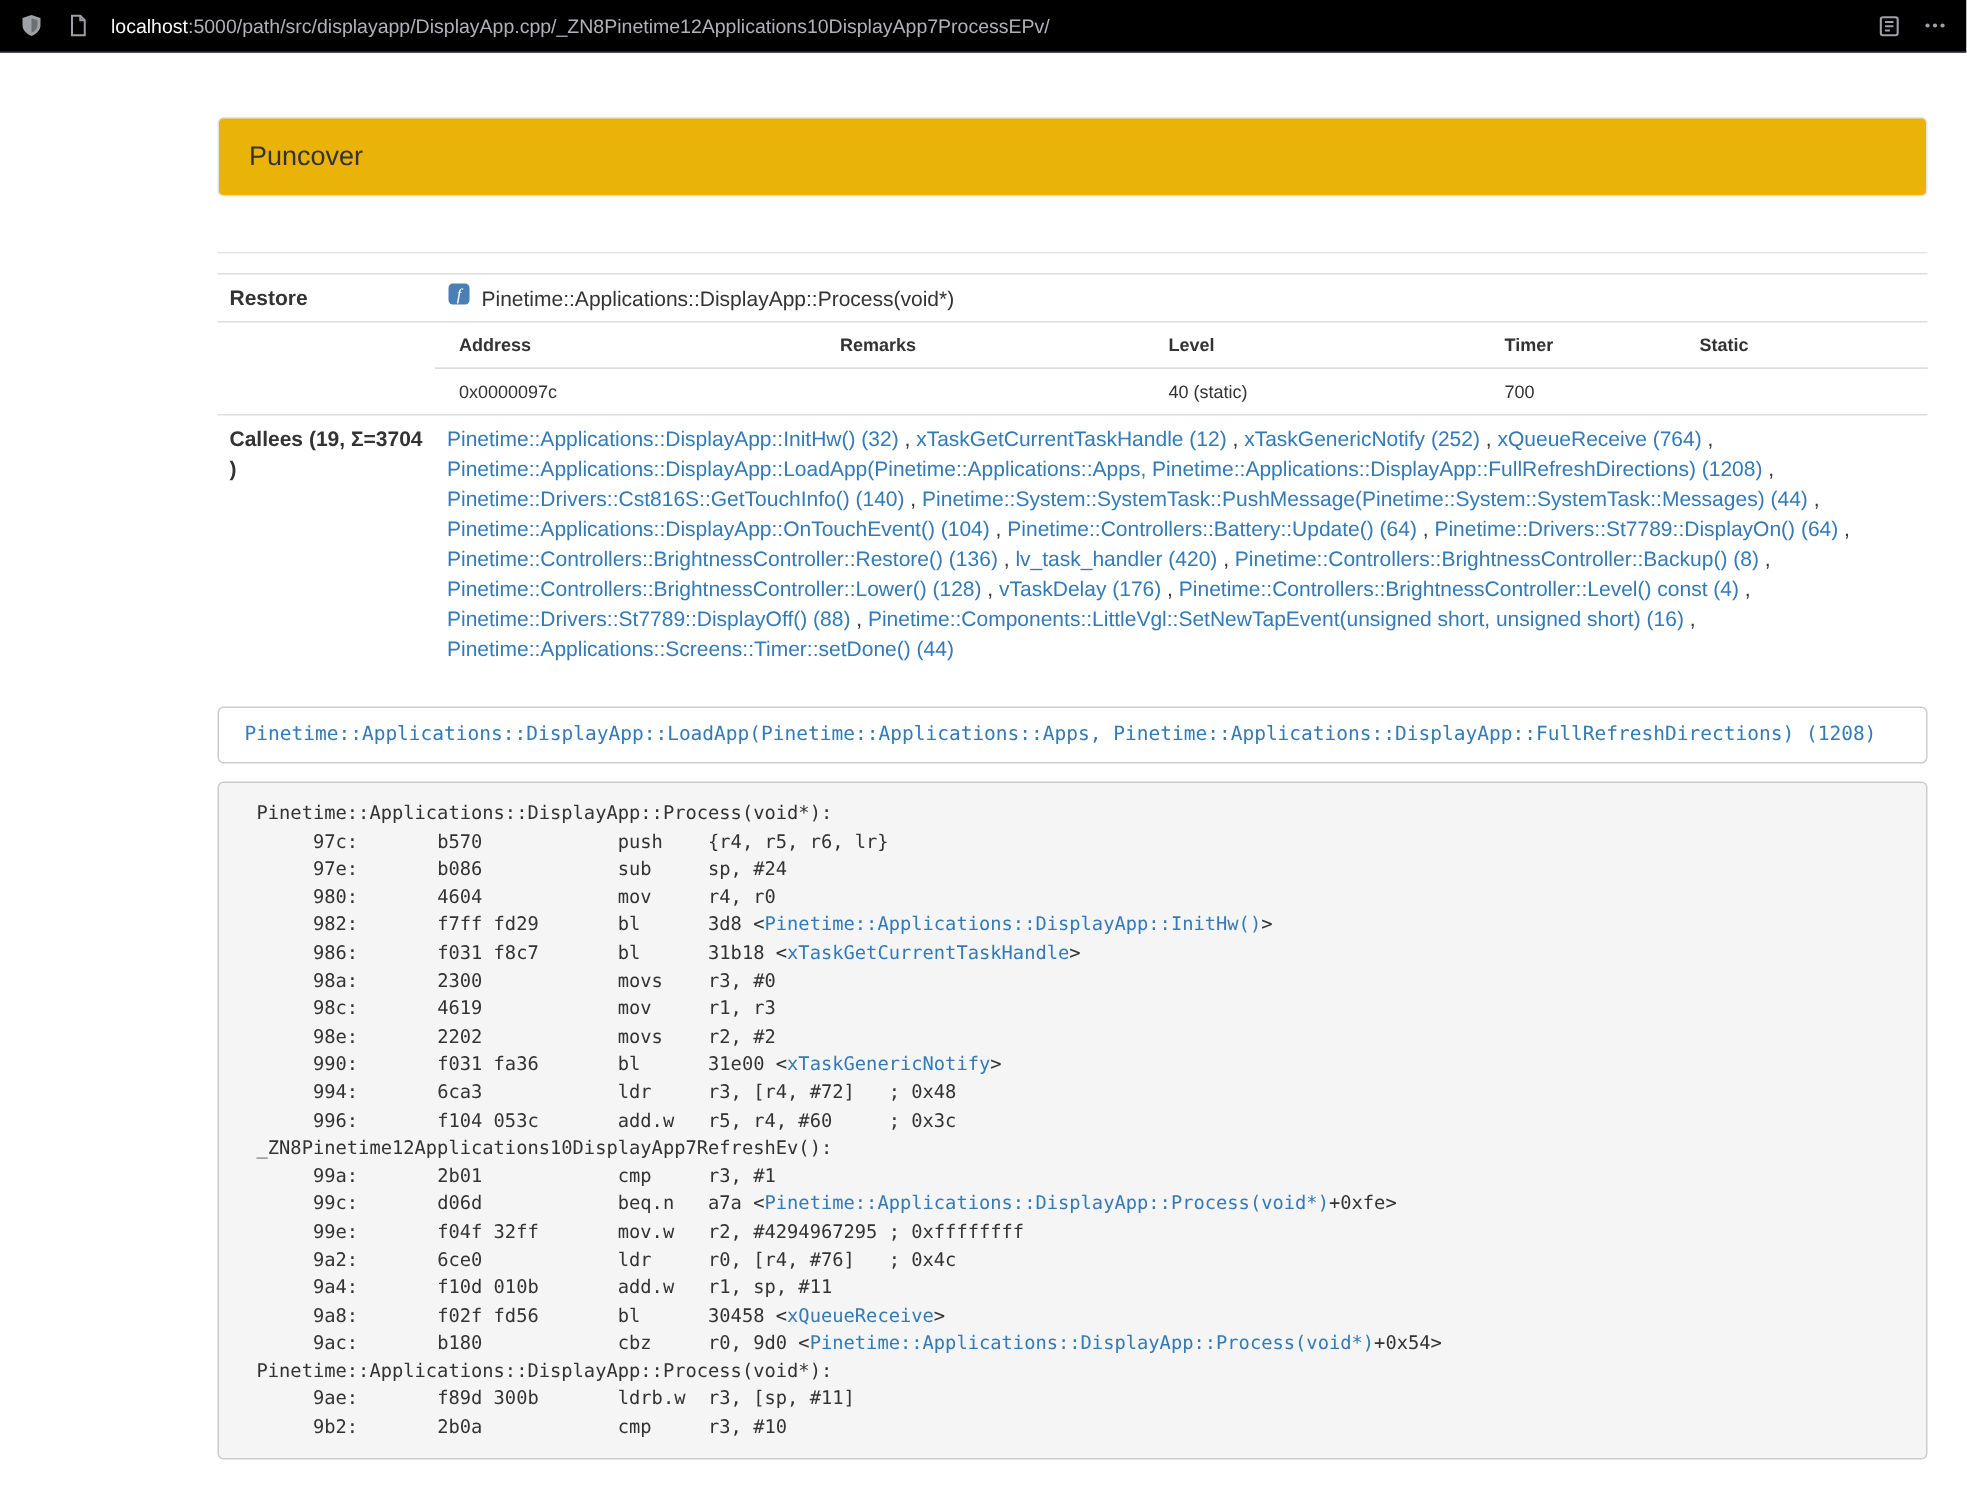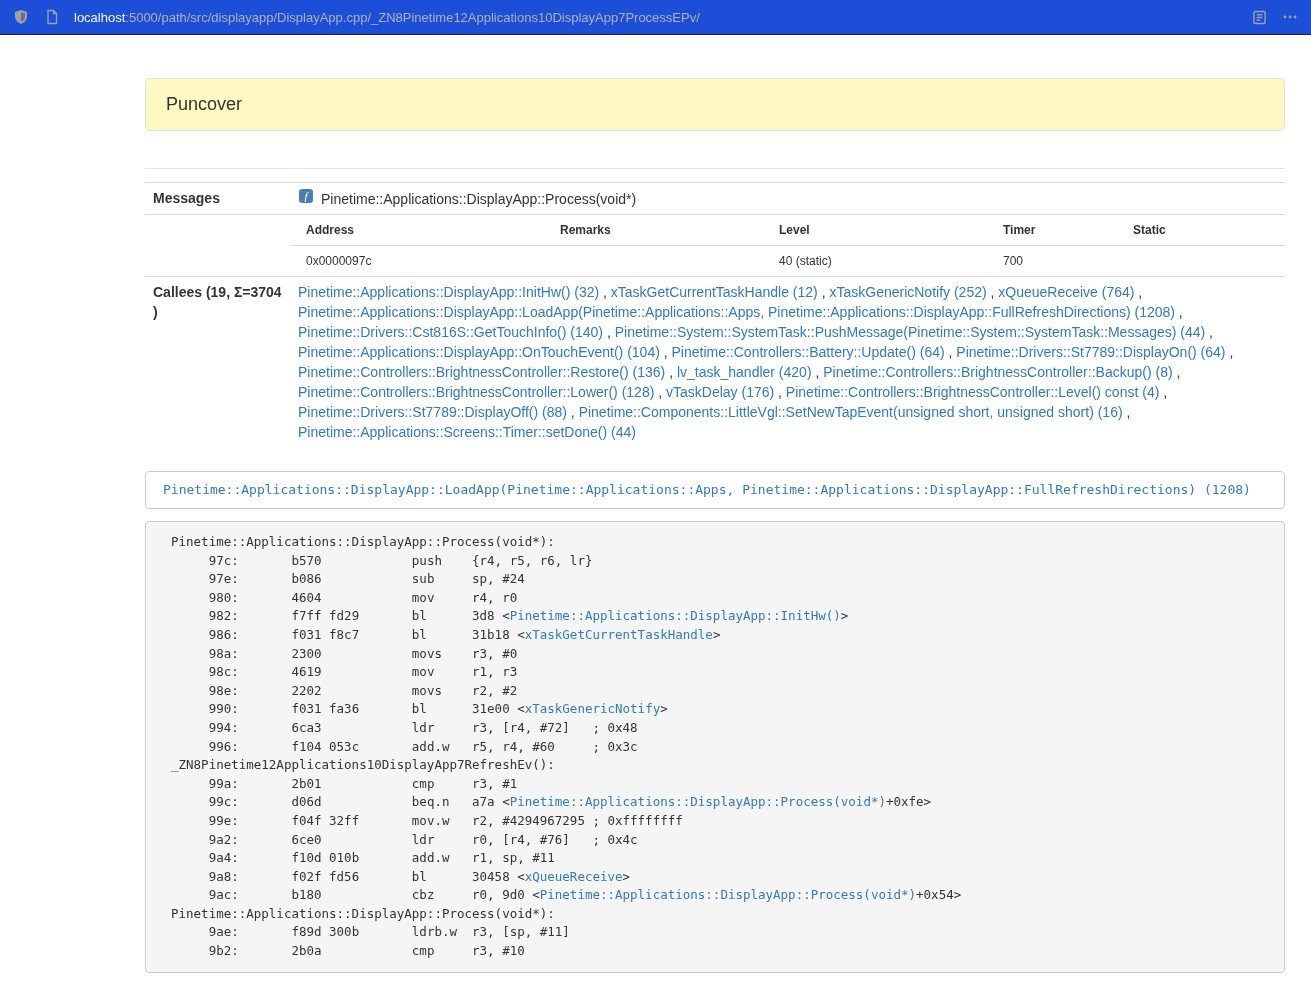--- a/index.html
+++ b/index.html
@@ -1,32 +1,32 @@
 <!DOCTYPE html>
 <html><head>
 <meta charset="utf-8">
 <style>
   * { box-sizing: border-box; margin: 0; padding: 0; }
   html, body { width: 1311px; height: 998px; overflow: hidden; background: #fff;
                font-family: "Liberation Sans", sans-serif; color: #333; }
 
   
-  .chrome { height: 35px; background: #1d4ed8; border-bottom: 1px solid #22222a;
+  .chrome { height: 35px; background: #000000; border-bottom: 1px solid #22222a;
             display: flex; align-items: center; padding: 0 12px; }
   .chrome .icon { width: 18px; height: 18px; flex: none; display: flex;
                   align-items: center; justify-content: center; cursor: pointer; }
   .icon-gap { margin-left: 13px; }
   .urlbar { flex: 1; margin-left: 13px; margin-right: 12px; font-size: 13px;
             white-space: nowrap; overflow: hidden; cursor: text; }
   .url-host { color: #f9f9fa; }
   .url-path { color: #b1b1b9; }
 
   
   .container { width: 1140px; margin-left: 145px; padding-top: 43px; }
-  .title-box { border: 1px solid #e3e3e3; background: #fef9c3; border-radius: 4px;
+  .title-box { border: 1px solid #e3e3e3; background: #eab308; border-radius: 4px;
                padding: 15px 20px; font-size: 18px; color: #333; }
   hr.sep { border: 0; border-top: 1px solid #e5e5e5; margin: 37px 0 13px; }
   a { color: #337ab7; text-decoration: none; }
   .breadcrumb { font-size: 14px; font-weight: bold; margin-bottom: 11px; line-height: 20px; }
 
   table.main { width: 100%; border-collapse: collapse; font-size: 14px; line-height: 20px; }
   table.main > tbody > tr > th,
   table.main > tbody > tr > td { border-top: 1px solid #ddd; padding: 5px 8px;
                                  vertical-align: top; text-align: left; }
   th.rowlabel { width: 145px; padding-left: 18px; font-weight: bold; }
@@ -88,21 +88,21 @@
 <div class="container">
 
   <div class="title-box">Puncover</div>
 
   <hr class="sep">
 
 
   <table class="main">
     <tbody>
       <tr>
-        <th class="rowlabel">Messages</th>
+        <th class="rowlabel">Restore</th>
         <td>
           <div class="fn-cell">
             <span>
               <svg width="16" height="16" viewBox="0 0 16 16">
                   <rect x="1" y="1" width="14" height="14" rx="3" fill="#4a7fb5"></rect>
                   <text x="8" y="12" font-size="11" fill="#fff" text-anchor="middle" font-style="italic" font-family="Liberation Serif, serif">f</text>
                 </svg>
             </span>
             <span>Pinetime::Applications::DisplayApp::Process(void*)</span>
           </div>

